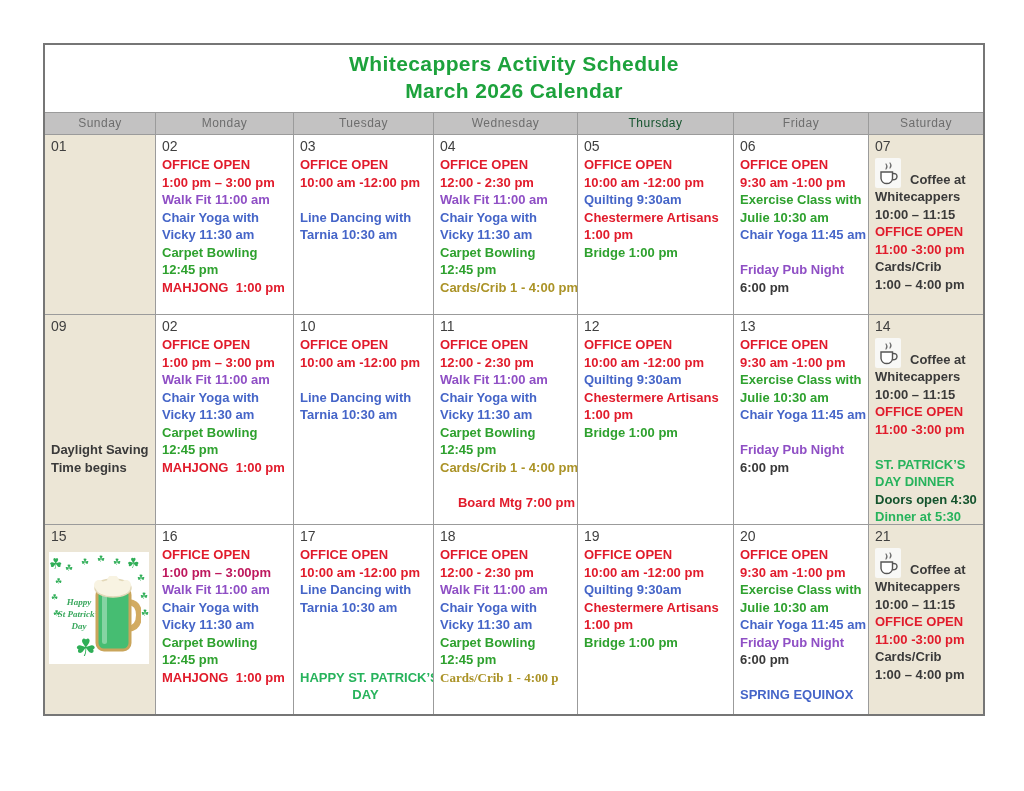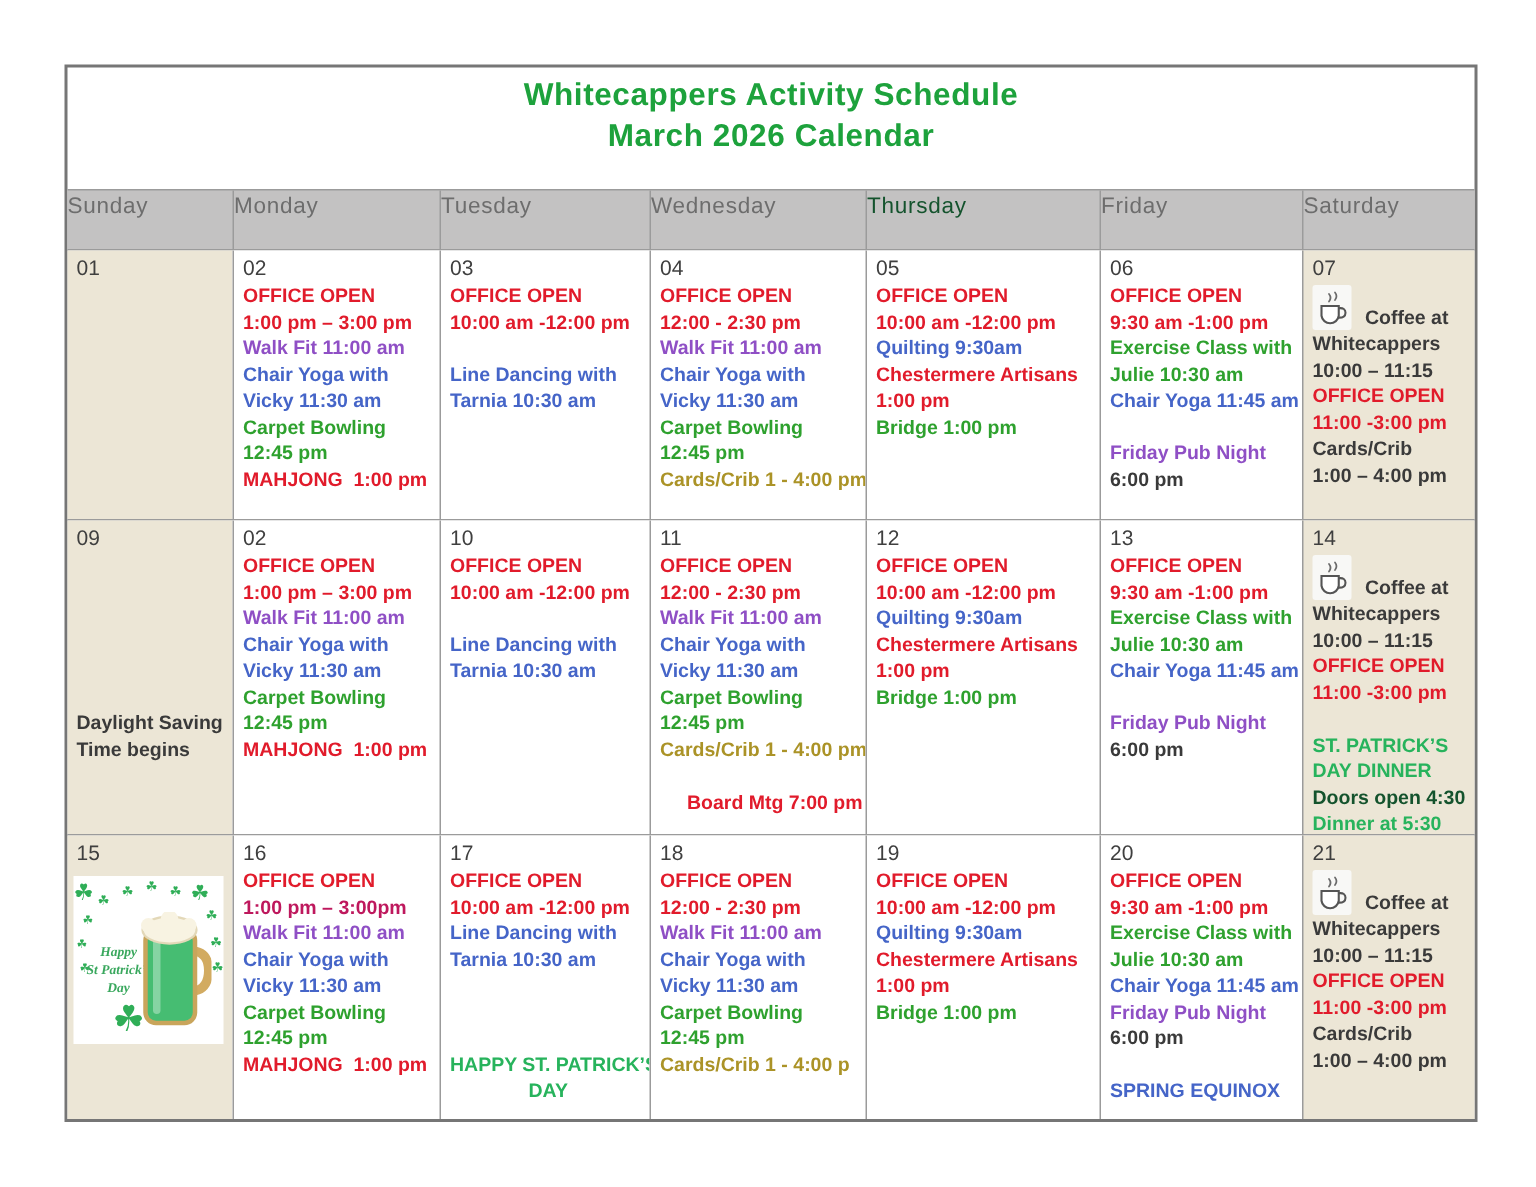--- a/index.html
+++ b/index.html
@@ -1,23 +1,23 @@
 <!DOCTYPE html>
 <html><head>
 <meta charset="utf-8">
 <style>
   html,body{margin:0;padding:0;background:#fff;}
   .page{position:relative;width:1024px;height:791px;background:#ffffff;overflow:hidden;
         font-family:"Liberation Sans",sans-serif;}
   .cal{position:absolute;left:43px;top:43px;width:938px;border:2px solid #767676;background:#fff;}
-  .titlebox{height:81px;text-align:center;padding-top:5px;box-sizing:border-box;}
+  .titlebox{height:67px;text-align:center;padding-top:5px;box-sizing:border-box;}
   .title-line{font-weight:bold;font-size:21px;line-height:27px;letter-spacing:.4px;}
   .hdr-row{display:grid;grid-template-columns:110px 138px 140px 144px 156px 135px 115px;
            border-top:1px solid #9b9b9b;}
-  .hcell{height:39px;text-align:left;font-size:15px;line-height:21px;letter-spacing:.5px;
+  .hcell{height:21px;text-align:center;font-size:12px;line-height:21px;letter-spacing:.5px;
          border-left:1px solid #9b9b9b;overflow:hidden;}
   .hcell:first-child{border-left:none;}
   .week{display:grid;grid-template-columns:110px 138px 140px 144px 156px 135px 115px;
         border-top:1px solid #9b9b9b;}
   .w0{height:179px;} .w1{height:209px;} .w2{height:189px;}
   .cell{border-left:1px solid #9b9b9b;overflow:hidden;background:#fff;}
   .cell:first-child{border-left:none;}
   .cell.shaded{background:#ece6d6;}
   .daynum{font-size:14px;line-height:19px;color:#3f3f3f;padding:2px 0 0 6px;}
   .daynum.serif{font-family:Liberation Sans, sans-serif;}
@@ -302,21 +302,21 @@
         <div class="cell">
           <div class="daynum">18</div>
           <div class="lines">
             <div class="line" style="color: rgb(225, 27, 43);">OFFICE OPEN</div>
             <div class="line" style="color: rgb(225, 27, 43);">12:00 - 2:30 pm</div>
             <div class="line" style="color: rgb(143, 79, 197);">Walk Fit 11:00 am</div>
             <div class="line" style="color: rgb(69, 101, 200);">Chair Yoga with</div>
             <div class="line" style="color: rgb(69, 101, 200);">Vicky 11:30 am</div>
             <div class="line" style="color: rgb(46, 161, 46);">Carpet Bowling</div>
             <div class="line" style="color: rgb(46, 161, 46);">12:45 pm</div>
-            <div class="line" style="color: rgb(171, 147, 39);">Cards/Crib 1 - 4:00 p</div>
+            <div class="line" style="color: rgb(171, 147, 39); font-family: Liberation Serif, serif;">Cards/Crib 1 - 4:00 p</div>
           </div>
         </div>
         <div class="cell">
           <div class="daynum">19</div>
           <div class="lines">
             <div class="line" style="color: rgb(225, 27, 43);">OFFICE OPEN</div>
             <div class="line" style="color: rgb(225, 27, 43);">10:00 am -12:00 pm</div>
             <div class="line" style="color: rgb(69, 101, 200);">Quilting 9:30am</div>
             <div class="line" style="color: rgb(225, 27, 43);">Chestermere Artisans</div>
             <div class="line" style="color: rgb(225, 27, 43);">1:00 pm</div>

